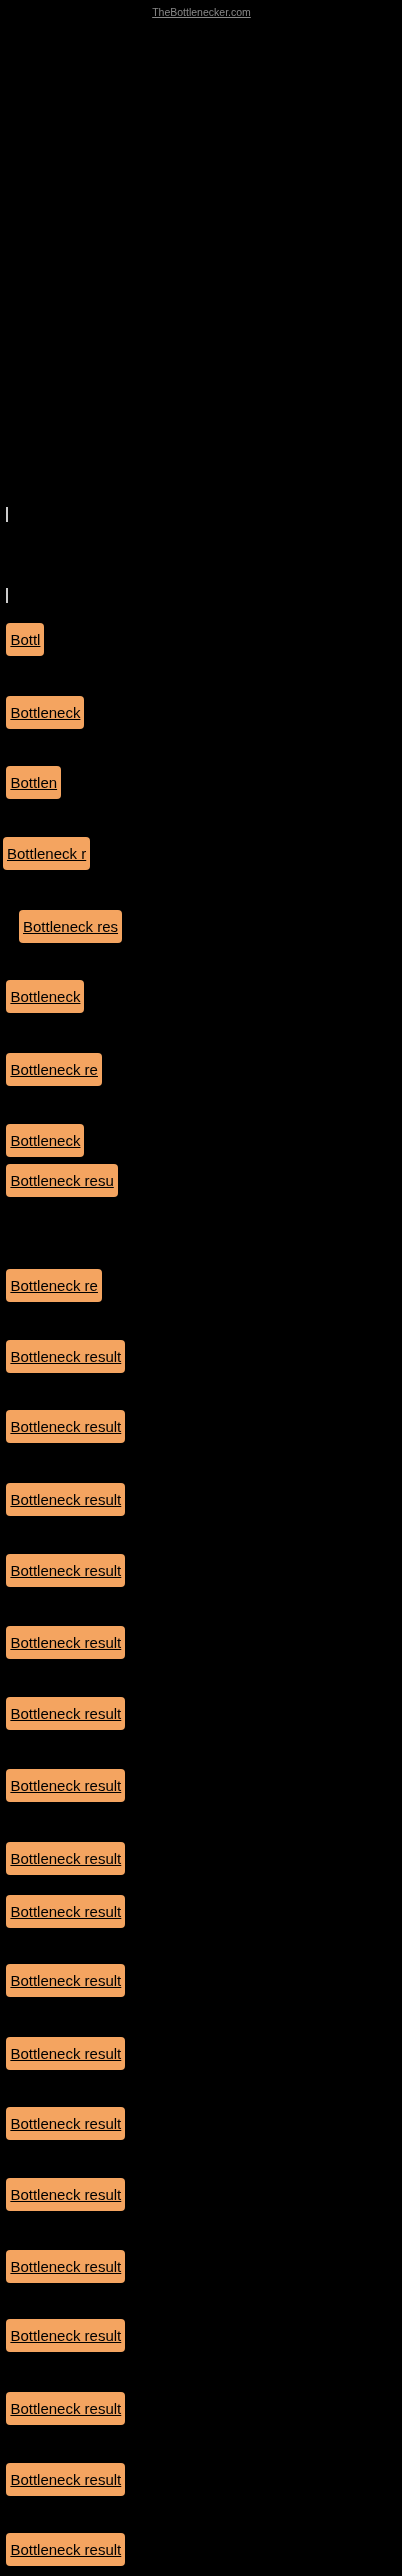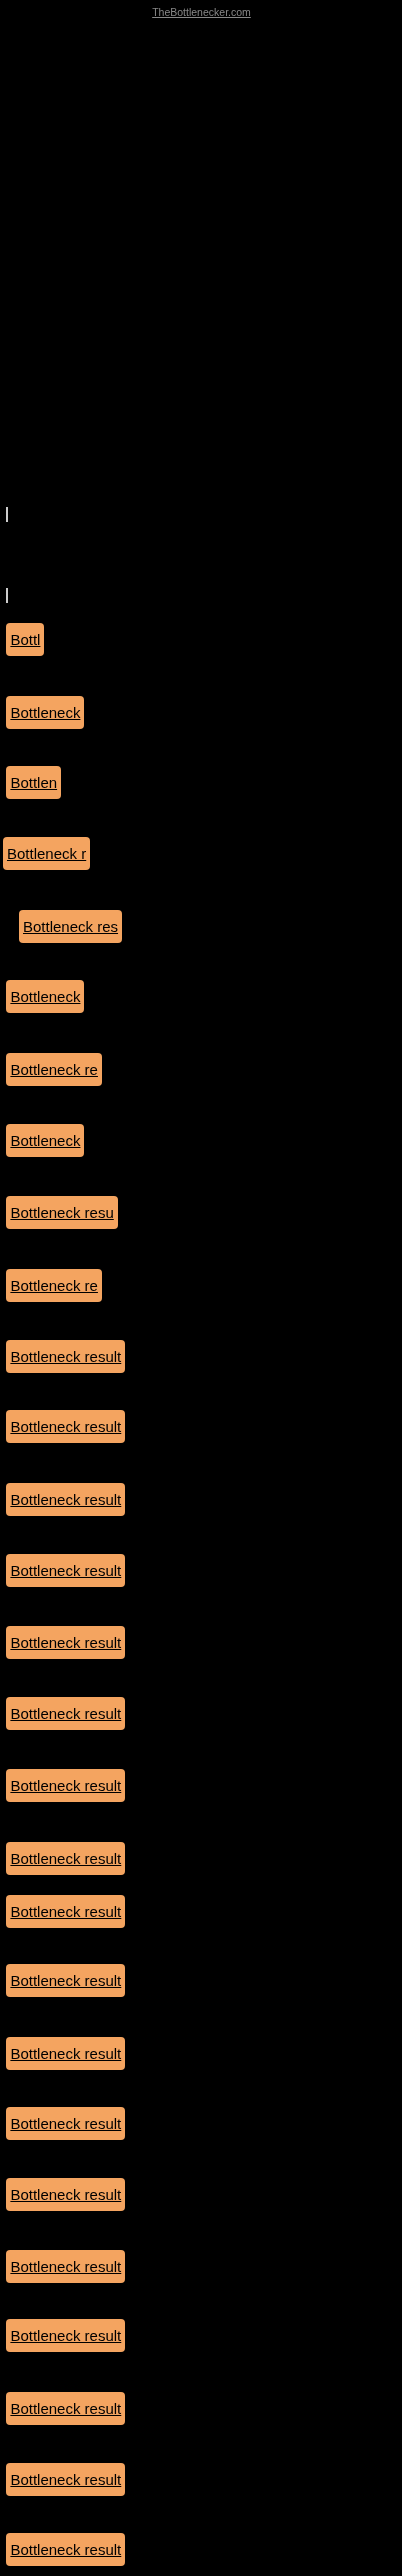--- a/index.html
+++ b/index.html
@@ -49,21 +49,21 @@
 <div class="cursor-line" style="top: 507px; left: 6.4px;"></div>
 <div class="cursor-line" style="top: 588px; left: 6.4px;"></div>
 <div class="bottleneck-badge" style="top: 623px; left: 6.4px;">Bottl</div>
 <div class="bottleneck-badge" style="top: 696px; left: 6.4px;">Bottleneck</div>
 <div class="bottleneck-badge" style="top: 766px; left: 6.4px; text-align: right;">Bottlen</div>
 <div class="bottleneck-badge" style="top: 837px; left: 3px;">Bottleneck r</div>
 <div class="bottleneck-badge" style="top: 910px; left: 19px;">Bottleneck res</div>
 <div class="bottleneck-badge" style="top: 980px; left: 6.4px;">Bottleneck</div>
 <div class="bottleneck-badge" style="top: 1053px; left: 6.4px;">Bottleneck re</div>
 <div class="bottleneck-badge" style="top: 1124px; left: 6.4px;">Bottleneck</div>
-<div class="bottleneck-badge" style="top: 1196px; left: 6.4px; text-align: center;">Bottleneck resu</div>
+<div class="bottleneck-badge" style="top: 1164px; left: 6.4px; text-align: center;">Bottleneck resu</div>
 <div class="bottleneck-badge" style="top: 1269px; left: 6.4px;">Bottleneck re</div>
 <div class="bottleneck-badge" style="top: 1340px; left: 6.4px;">Bottleneck result</div>
 <div class="bottleneck-badge" style="top: 1410px; left: 6.4px;">Bottleneck result</div>
 <div class="bottleneck-badge" style="top: 1483px; left: 6.4px;">Bottleneck result</div>
 <div class="bottleneck-badge" style="top: 1554px; left: 6.4px;">Bottleneck result</div>
 <div class="bottleneck-badge" style="top: 1626px; left: 6.4px;">Bottleneck result</div>
 <div class="bottleneck-badge" style="top: 1697px; left: 6.4px;">Bottleneck result</div>
 <div class="bottleneck-badge" style="top: 1769px; left: 6.4px;">Bottleneck result</div>
 <div class="bottleneck-badge" style="top: 1842px; left: 6.4px;">Bottleneck result</div>
 <div class="bottleneck-badge" style="top: 1895px; left: 6.4px;">Bottleneck result</div>

